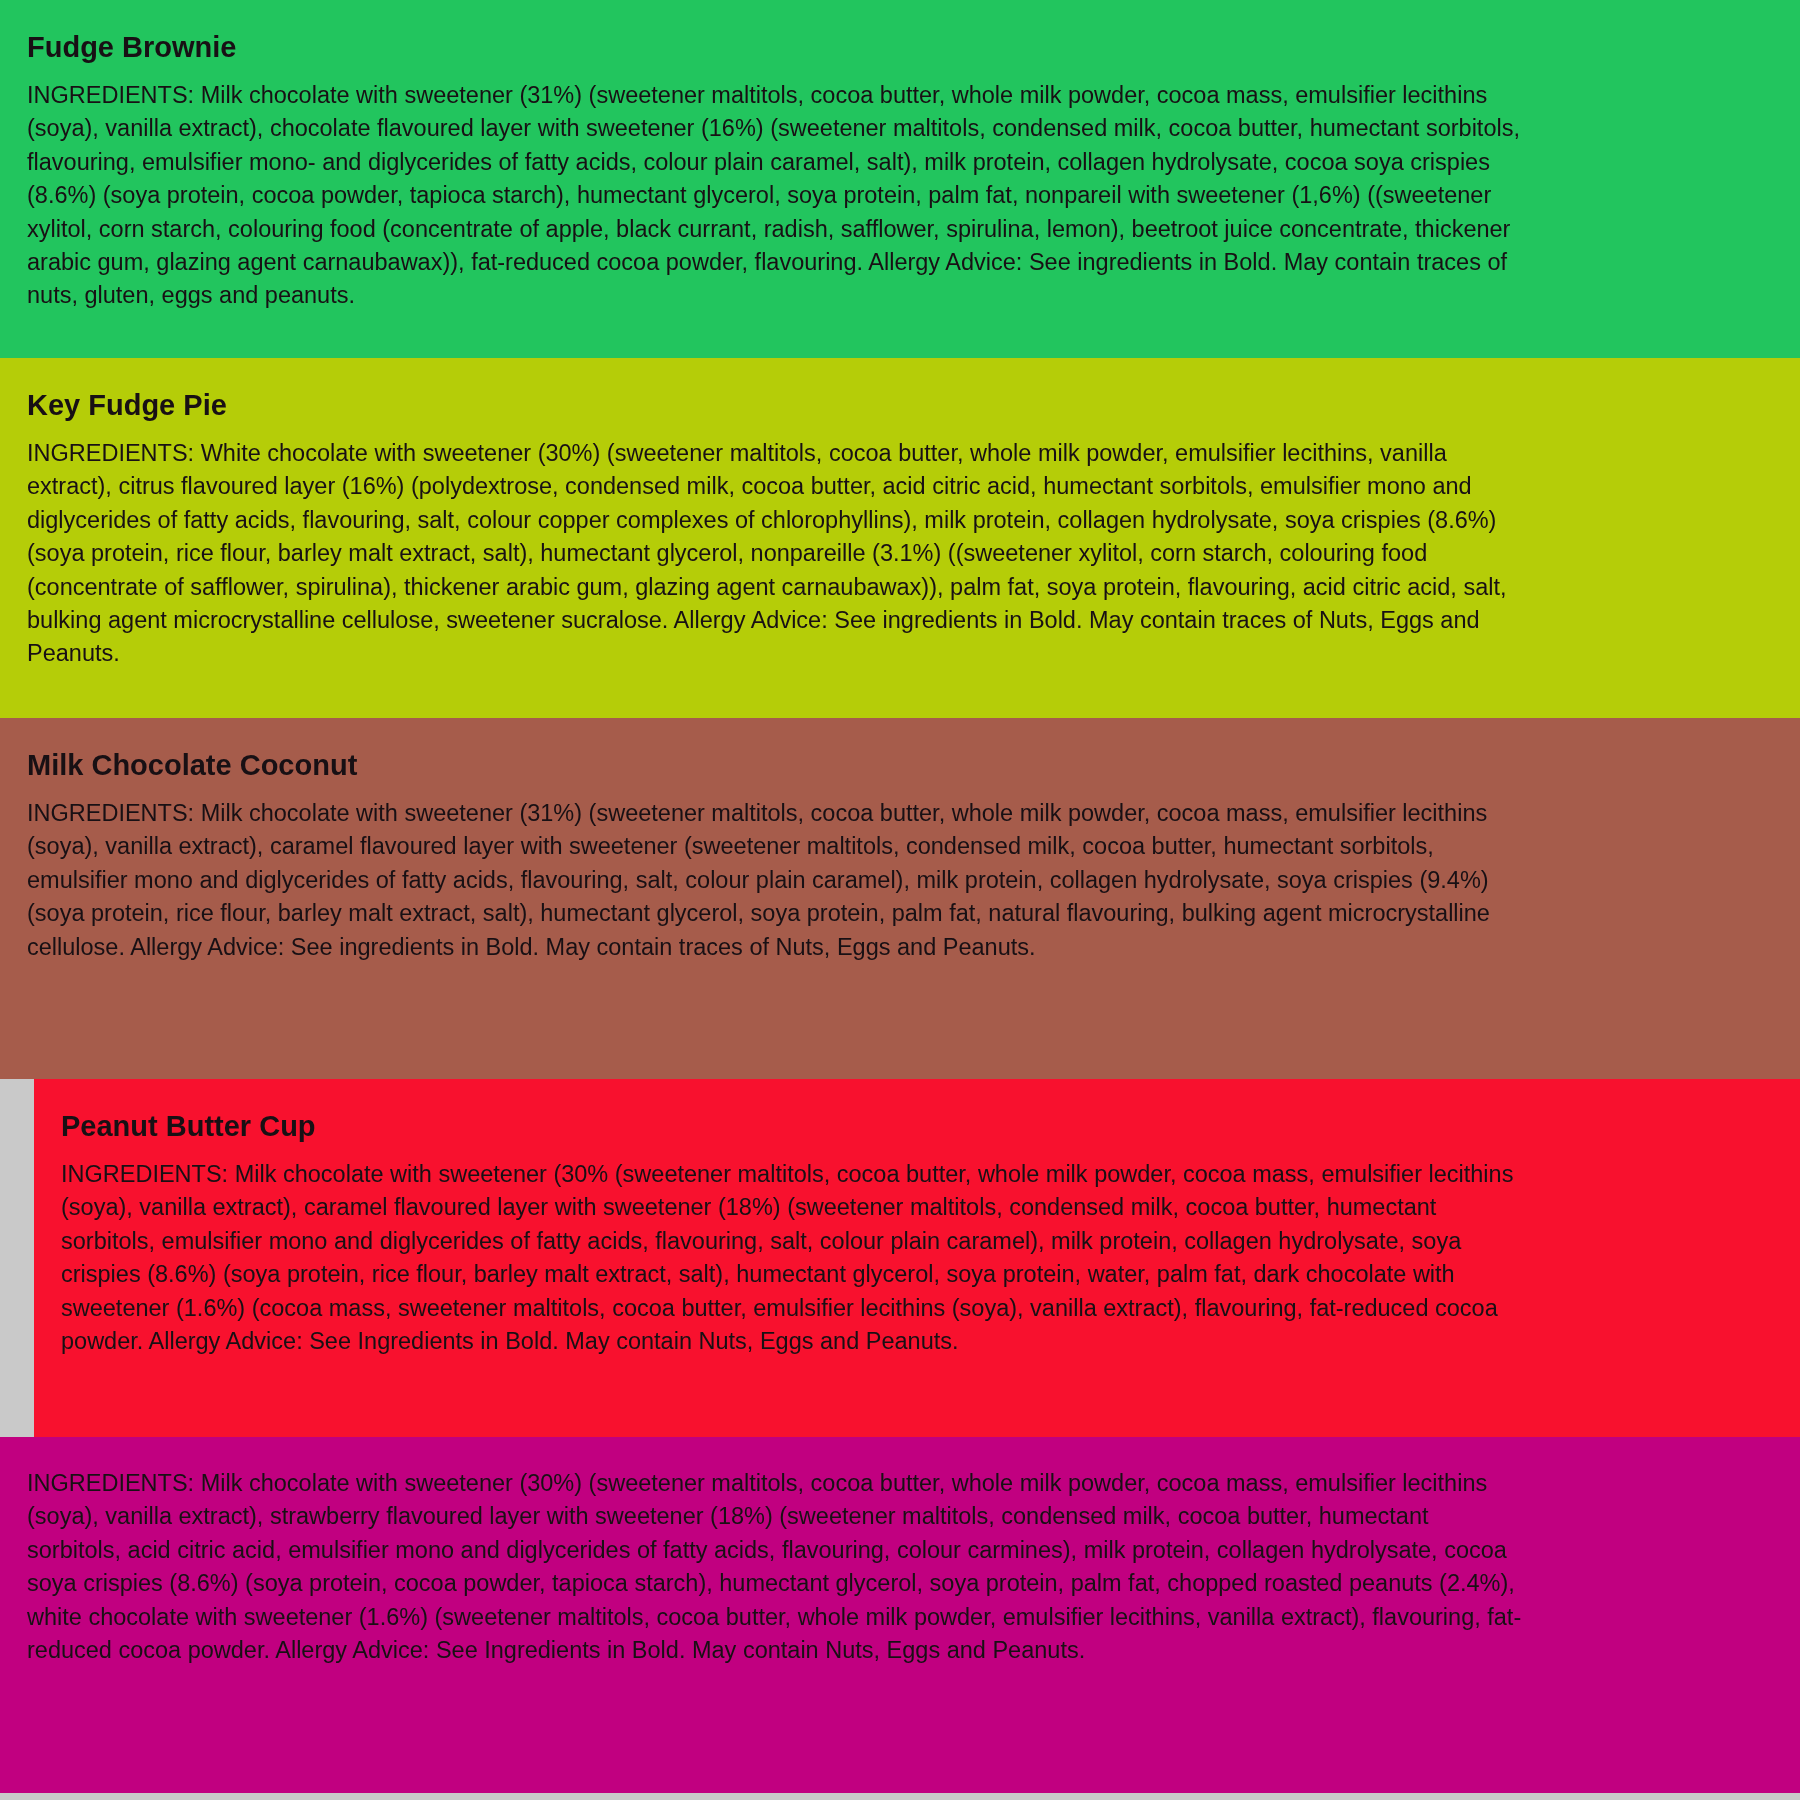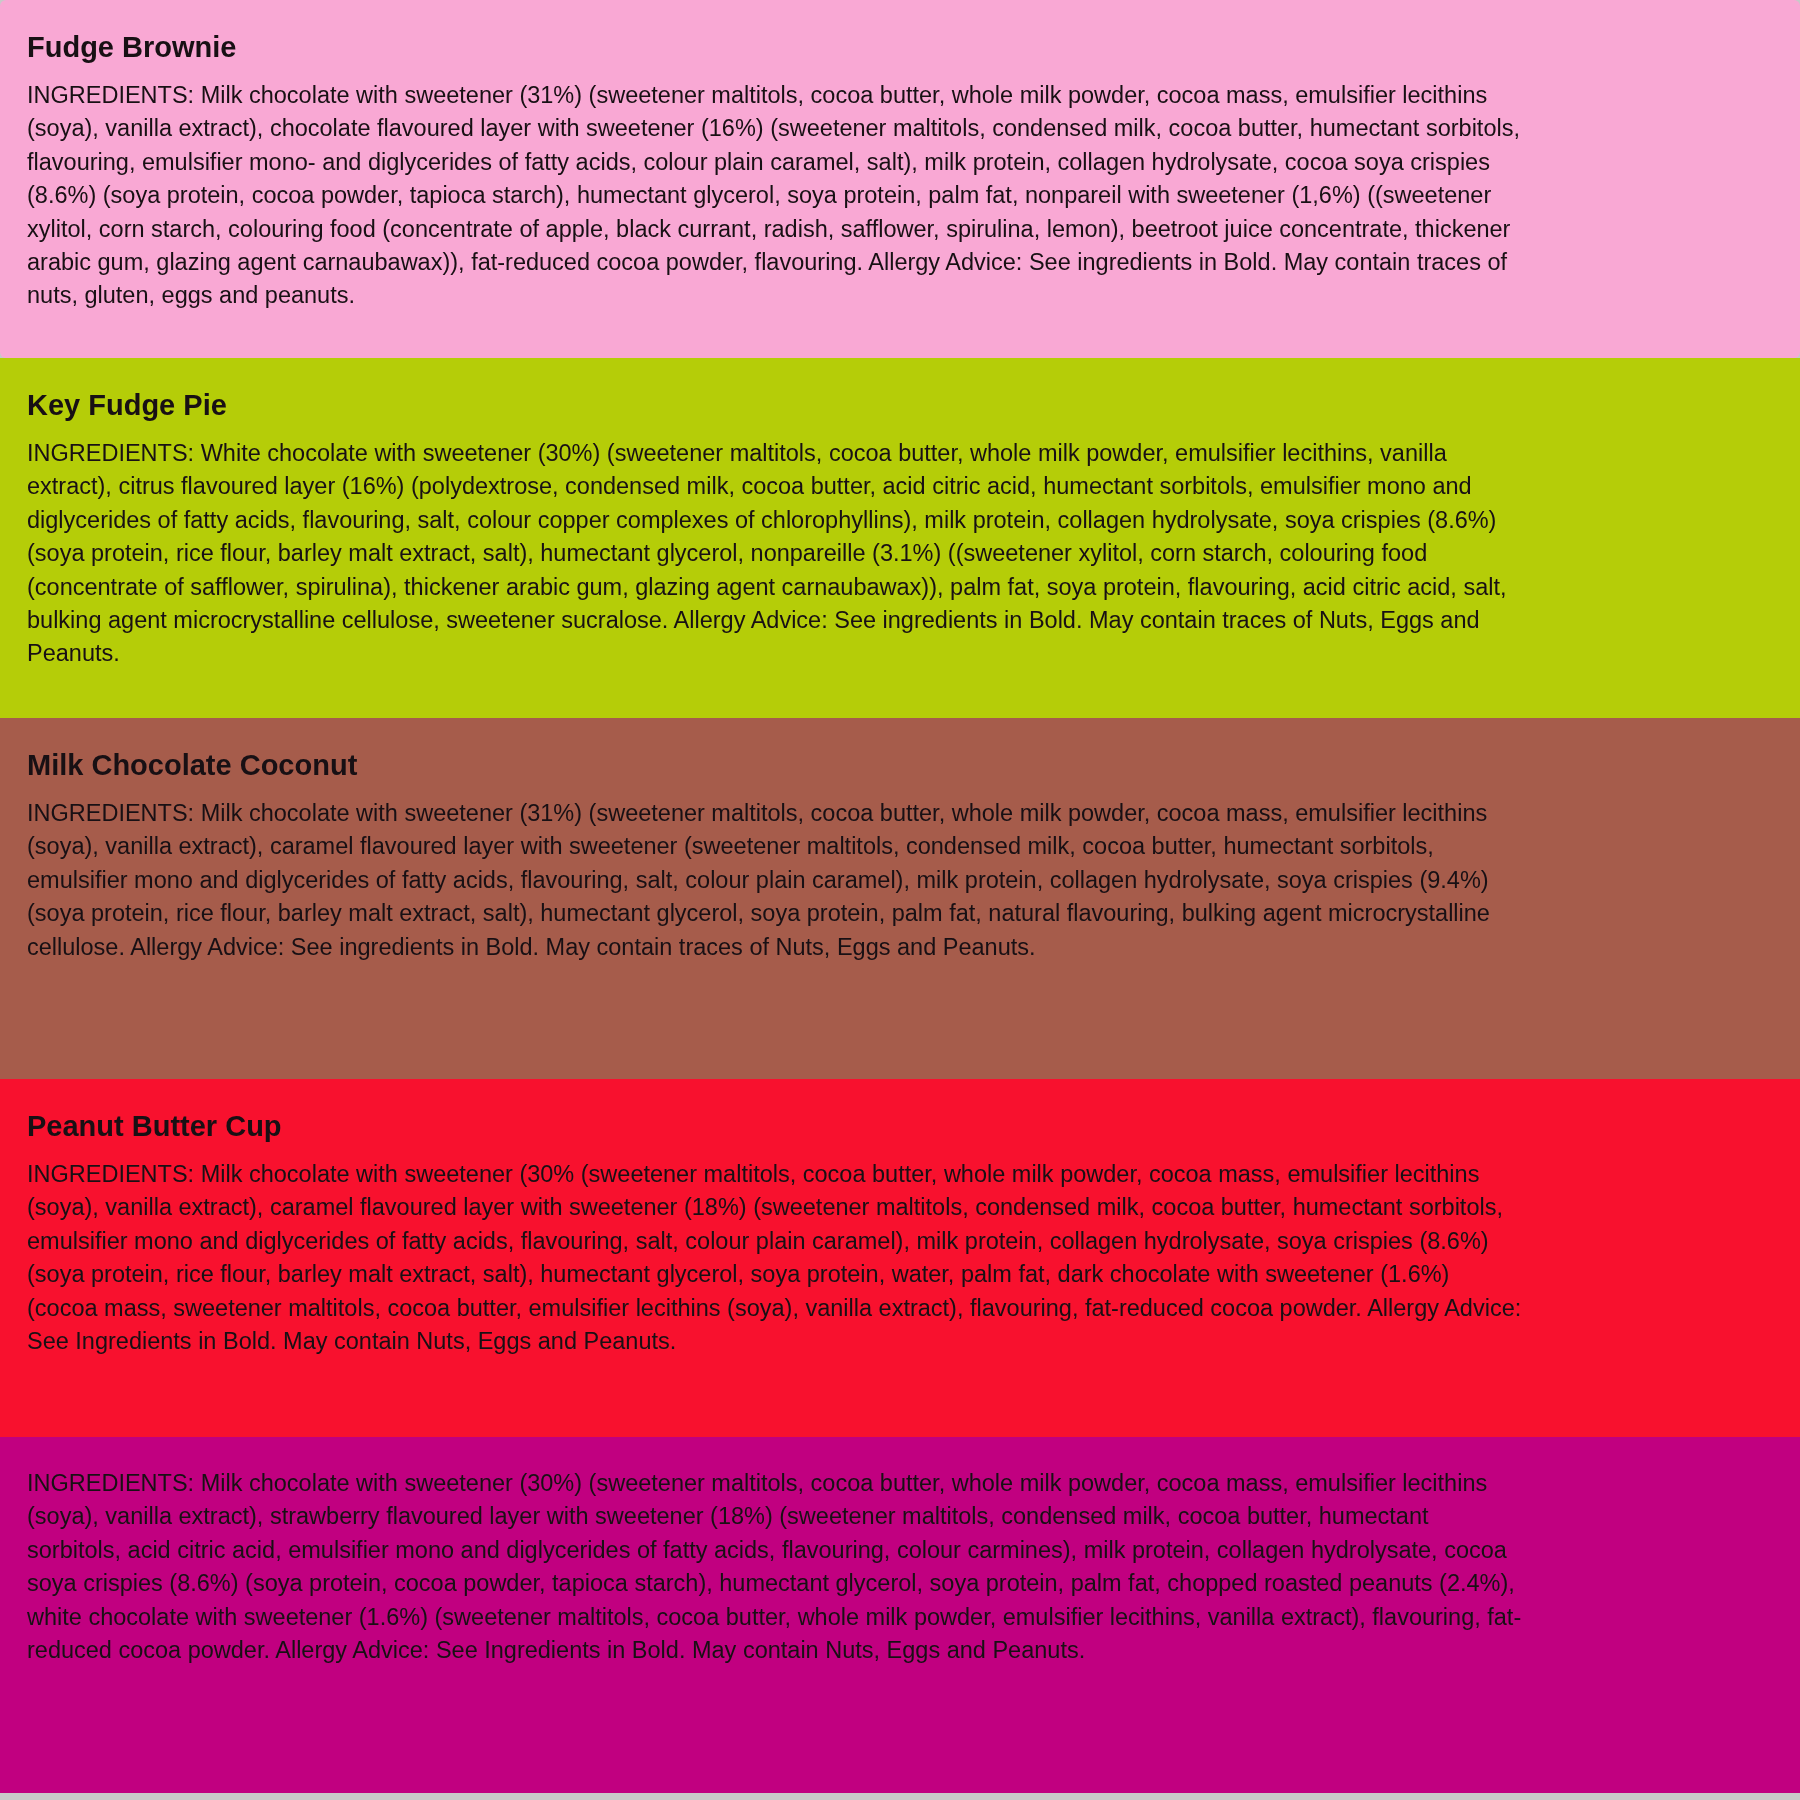--- a/index.html
+++ b/index.html
@@ -43,36 +43,36 @@
     width: 1800px;
     height: 7px;
     background: #c9c9c9;
   }
 </style>
 </head>
 <body>
 
 <div class="label-panel">
 
-  <section class="flavour-section s0" style="background-color: #f9a8d4; border-radius: 6px;">
+  <section class="flavour-section s0" style="background-color: #22c55e;">
     <h2 class="flavour-title">Fudge Brownie</h2>
     <p class="ingredients-text">INGREDIENTS: <b>Milk</b> chocolate with sweetener (31%) (sweetener maltitols, cocoa butter, whole <b>milk</b> powder, cocoa mass, emulsifier lecithins (<b>soya</b>), vanilla extract), chocolate flavoured layer with sweetener (16%) (sweetener maltitols, condensed <b>milk</b>, cocoa butter, humectant sorbitols, flavouring, emulsifier mono- and diglycerides of fatty acids, colour plain caramel, salt), <b>milk</b> protein, collagen hydrolysate, cocoa <b>soya</b> crispies (8.6%) (<b>soya</b> protein, cocoa powder, tapioca starch), humectant glycerol, <b>soya</b> protein, palm fat, nonpareil with sweetener (1,6%) ((sweetener xylitol, corn starch, colouring food (concentrate of apple, black currant, radish, safflower, spirulina, lemon), beetroot juice concentrate, thickener arabic gum, glazing agent carnaubawax)),  fat-reduced cocoa powder, flavouring. Allergy Advice: See ingredients in <b>Bold</b>. May contain traces of <b>nuts, gluten, eggs</b> and <b>peanuts.</b></p>
   </section>
 
   <section class="flavour-section s1" style="background-color: rgb(181, 205, 8);">
     <h2 class="flavour-title">Key Fudge Pie</h2>
     <p class="ingredients-text">INGREDIENTS: White chocolate with sweetener (30%) (sweetener maltitols, cocoa butter, whole <b>milk</b> powder, emulsifier lecithins, vanilla extract), citrus flavoured layer (16%) (polydextrose, condensed <b>milk</b>, cocoa butter, acid citric acid, humectant sorbitols, emulsifier mono and diglycerides of fatty acids, flavouring, salt, colour copper complexes of chlorophyllins), <b>milk</b> protein, collagen hydrolysate, <b>soya</b> crispies (8.6%) (<b>soya</b> protein, rice flour, <b>barley</b> malt extract, salt), humectant glycerol, nonpareille (3.1%) ((sweetener xylitol, corn starch, colouring food (concentrate of safflower, spirulina), thickener arabic gum, glazing agent carnaubawax)), palm fat, <b>soya</b> protein, flavouring, acid citric acid, salt, bulking agent microcrystalline cellulose, sweetener sucralose. Allergy Advice: See ingredients in <b>Bold</b>. May contain traces of <b>Nuts, Eggs</b> and <b>Peanuts.</b></p>
   </section>
 
   <section class="flavour-section s2" style="background-color: rgb(166, 92, 75);">
     <h2 class="flavour-title">Milk Chocolate Coconut</h2>
     <p class="ingredients-text">INGREDIENTS: <b>Milk</b> chocolate with sweetener (31%) (sweetener maltitols, cocoa butter, whole <b>milk</b> powder, cocoa mass, emulsifier lecithins (<b>soya</b>), vanilla extract), caramel flavoured layer with sweetener (sweetener maltitols, condensed <b>milk</b>, cocoa butter, humectant sorbitols, emulsifier mono and diglycerides of fatty acids, flavouring, salt, colour plain caramel), <b>milk</b> protein, collagen hydrolysate, <b>soya</b> crispies (9.4%) (<b>soya</b> protein, rice flour, <b>barley</b> malt extract, salt), humectant glycerol, <b>soya</b> protein, palm fat, natural flavouring, bulking agent microcrystalline cellulose. Allergy Advice: See ingredients in <b>Bold</b>. May contain traces of <b>Nuts, Eggs</b> and <b>Peanuts.</b></p>
   </section>
 
-  <section class="flavour-section s3" style="background-color: rgb(248, 17, 46);">
+  <section class="flavour-section s3" style="background-color: rgb(248, 17, 46); margin-left: 34px;">
     <h2 class="flavour-title">Peanut Butter Cup</h2>
     <p class="ingredients-text">INGREDIENTS: <b>Milk</b> chocolate with sweetener (30% (sweetener maltitols, cocoa butter, whole <b>milk</b> powder, cocoa mass, emulsifier lecithins <b>(soya)</b>, vanilla extract), caramel flavoured layer with sweetener (18%) (sweetener maltitols, condensed <b>milk</b>, cocoa butter, humectant sorbitols, emulsifier mono and diglycerides of fatty acids, flavouring, salt, colour plain caramel), <b>milk</b> protein, collagen hydrolysate, <b>soya</b> crispies (8.6%) (<b>soya</b> protein, rice flour, <b>barley</b> malt extract, salt), humectant glycerol, <b>soya</b> protein, water, palm fat, dark chocolate with sweetener (1.6%) (cocoa mass, sweetener maltitols, cocoa butter, emulsifier lecithins <b>(soya)</b>, vanilla extract), flavouring, fat-reduced cocoa powder. Allergy Advice: See Ingredients in <b>Bold</b>. May contain <b>Nuts, Eggs</b> and <b>Peanuts.</b></p>
   </section>
 
   <section class="flavour-section s4" style="background-color: rgb(193, 0, 128);">
     <p class="ingredients-text">INGREDIENTS: <b>Milk</b> chocolate with sweetener (30%) (sweetener maltitols, cocoa butter, whole <b>milk</b> powder, cocoa mass, emulsifier lecithins <b>(soya)</b>, vanilla extract), strawberry flavoured layer with sweetener (18%) (sweetener maltitols, condensed <b>milk</b>, cocoa butter, humectant sorbitols, acid citric acid, emulsifier mono and diglycerides of fatty acids, flavouring, colour carmines), <b>milk</b> protein, collagen hydrolysate, cocoa <b>soya</b> crispies (8.6%) (<b>soya</b> protein, cocoa powder, tapioca starch), humectant glycerol, <b>soya</b> protein, palm fat, chopped roasted <b>peanuts</b> (2.4%), white chocolate with sweetener (1.6%) (sweetener maltitols, cocoa butter, whole <b>milk</b> powder, emulsifier lecithins, vanilla extract), flavouring, fat-reduced cocoa powder. Allergy Advice: See Ingredients in <b>Bold</b>. May contain <b>Nuts, Eggs</b> and <b>Peanuts.</b></p>
   </section>
 
 </div>
 <div class="bottom-strip"></div>

